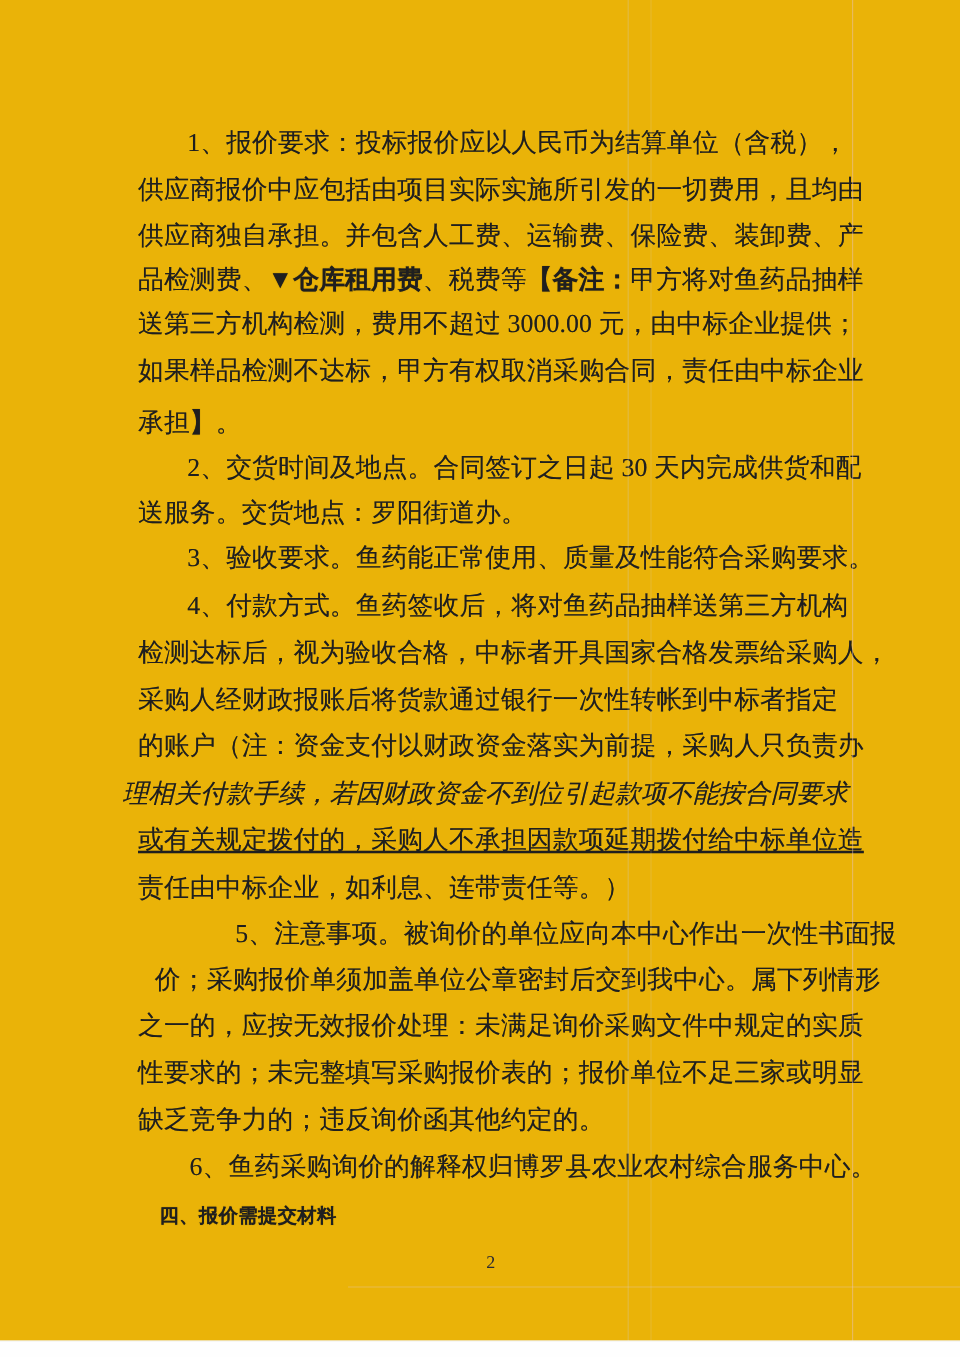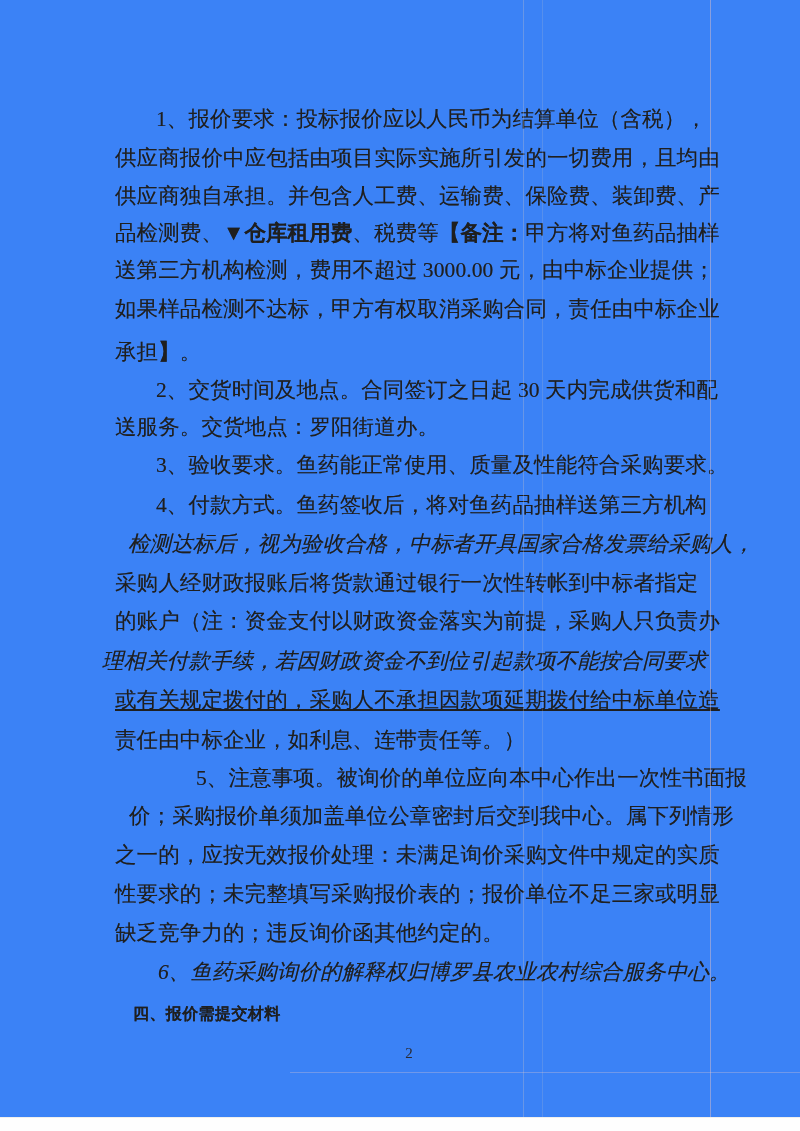--- a/index.html
+++ b/index.html
@@ -4,21 +4,21 @@
 <style>
   html, body {
     margin: 0;
     padding: 0;
     background: #ffffff;
   }
   .page {
     position: relative;
     width: 800px;
     height: 1131px;
-    background: #3b82f6;
+    background: #eab308;
     overflow: hidden;
     font-family: "Liberation Serif", "DejaVu Serif", serif;
     color: #1f1f1f;
   }
   .text-line {
     position: absolute;
     white-space: nowrap;
     font-size: 21.5px;
     line-height: 26px;
     letter-spacing: 0.1px;
@@ -83,32 +83,32 @@
       <div class="text-line" style="left: 115px; top: 145px;"><span class="seg-normal">供应商报价中应包括由项目实际实施所引发的一切费用，且均由</span></div>
       <div class="text-line" style="left: 115px; top: 183px;"><span class="seg-normal">供应商独自承担。并包含人工费、运输费、保险费、装卸费、产</span></div>
       <div class="text-line" style="left: 115px; top: 220px;"><span class="seg-normal">品检测费、</span><span class="seg-bold">▼仓库租用费</span><span class="seg-normal">、税费等</span><span class="seg-bold">【备注：</span><span class="seg-normal">甲方将对鱼药品抽样</span></div>
       <div class="text-line" style="left: 115px; top: 257px;"><span class="seg-normal">送第三方机构检测，费用不超过 3000.00 元，由中标企业提供；</span></div>
       <div class="text-line" style="left: 115px; top: 296px;"><span class="seg-normal">如果样品检测不达标，甲方有权取消采购合同，责任由中标企业</span></div>
       <div class="text-line" style="left: 115px; top: 339px;"><span class="seg-normal">承担</span><span class="seg-bold">】</span><span class="seg-normal">。</span></div>
       <div class="text-line" style="left: 156px; top: 377px;"><span class="seg-normal">2、交货时间及地点。合同签订之日起 30 天内完成供货和配</span></div>
       <div class="text-line" style="left: 115px; top: 414px;"><span class="seg-normal">送服务。交货地点：罗阳街道办。</span></div>
       <div class="text-line" style="left: 156px; top: 452px;"><span class="seg-normal">3、验收要求。鱼药能正常使用、质量及性能符合采购要求。</span></div>
       <div class="text-line" style="left: 156px; top: 492px;"><span class="seg-normal">4、付款方式。鱼药签收后，将对鱼药品抽样送第三方机构</span></div>
-      <div class="text-line" style="left: 128px; top: 531px; font-style: italic;"><span class="seg-normal">检测达标后，视为验收合格，中标者开具国家合格发票给采购人，</span></div>
+      <div class="text-line" style="left: 115px; top: 531px;"><span class="seg-normal">检测达标后，视为验收合格，中标者开具国家合格发票给采购人，</span></div>
       <div class="text-line" style="left: 115px; top: 570px;"><span class="seg-normal">采购人经财政报账后将货款通过银行一次性转帐到中标者指定</span></div>
       <div class="text-line" style="left: 115px; top: 608px;"><span class="seg-normal">的账户（注：资金支付以财政资金落实为前提，采购人只负责办</span></div>
       <div class="text-line" style="left: 102px; top: 648px; font-style: italic;"><span class="seg-normal">理相关付款手续，若因财政资金不到位引起款项不能按合同要求</span></div>
       <div class="text-line" style="left: 115px; top: 687px; text-decoration: underline;"><span class="seg-normal">或有关规定拨付的，采购人不承担因款项延期拨付给中标单位造</span></div>
       <div class="text-line" style="left: 115px; top: 727px;"><span class="seg-normal">责任由中标企业，如利息、连带责任等。）</span></div>
       <div class="text-line" style="left: 156px; top: 765px; margin-left: 40px;"><span class="seg-normal">5、注意事项。被询价的单位应向本中心作出一次性书面报</span></div>
       <div class="text-line" style="left: 129px; top: 803px;"><span class="seg-normal">价；采购报价单须加盖单位公章密封后交到我中心。属下列情形</span></div>
       <div class="text-line" style="left: 115px; top: 842px;"><span class="seg-normal">之一的，应按无效报价处理：未满足询价采购文件中规定的实质</span></div>
       <div class="text-line" style="left: 115px; top: 881px;"><span class="seg-normal">性要求的；未完整填写采购报价表的；报价单位不足三家或明显</span></div>
       <div class="text-line" style="left: 115px; top: 920px;"><span class="seg-normal">缺乏竞争力的；违反询价函其他约定的。</span></div>
-      <div class="text-line" style="left: 158px; top: 959px; font-style: italic;"><span class="seg-normal">6、鱼药采购询价的解释权归博罗县农业农村综合服务中心。</span></div>
+      <div class="text-line" style="left: 158px; top: 959px;"><span class="seg-normal">6、鱼药采购询价的解释权归博罗县农业农村综合服务中心。</span></div>
       <div class="text-line heading-line" style="left: 133px; top: 1001px;"><span class="seg-bold">四、报价需提交材料</span></div>
     </div>
 
   <div class="scan-vline gray1"></div>
   <div class="scan-vline gray2"></div>
   <div class="scan-vline pink"></div>
   <div class="scan-hline"></div>
   <div class="scan-bottom-band"></div>
 
   <div class="page-number">2</div>

